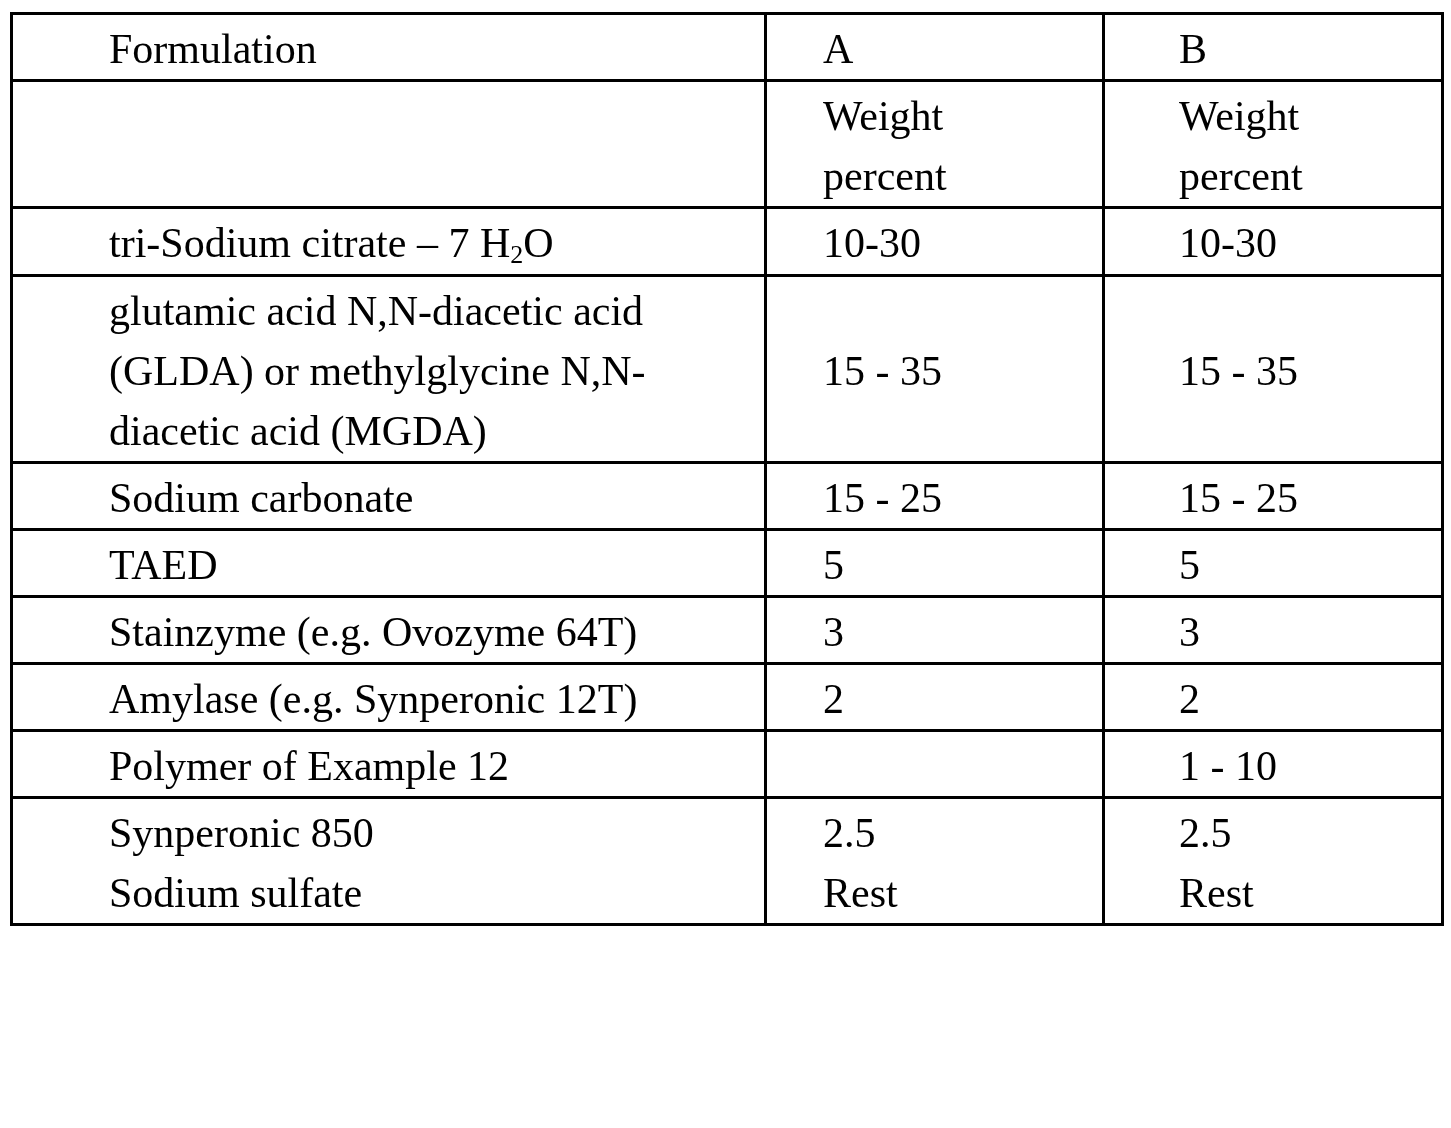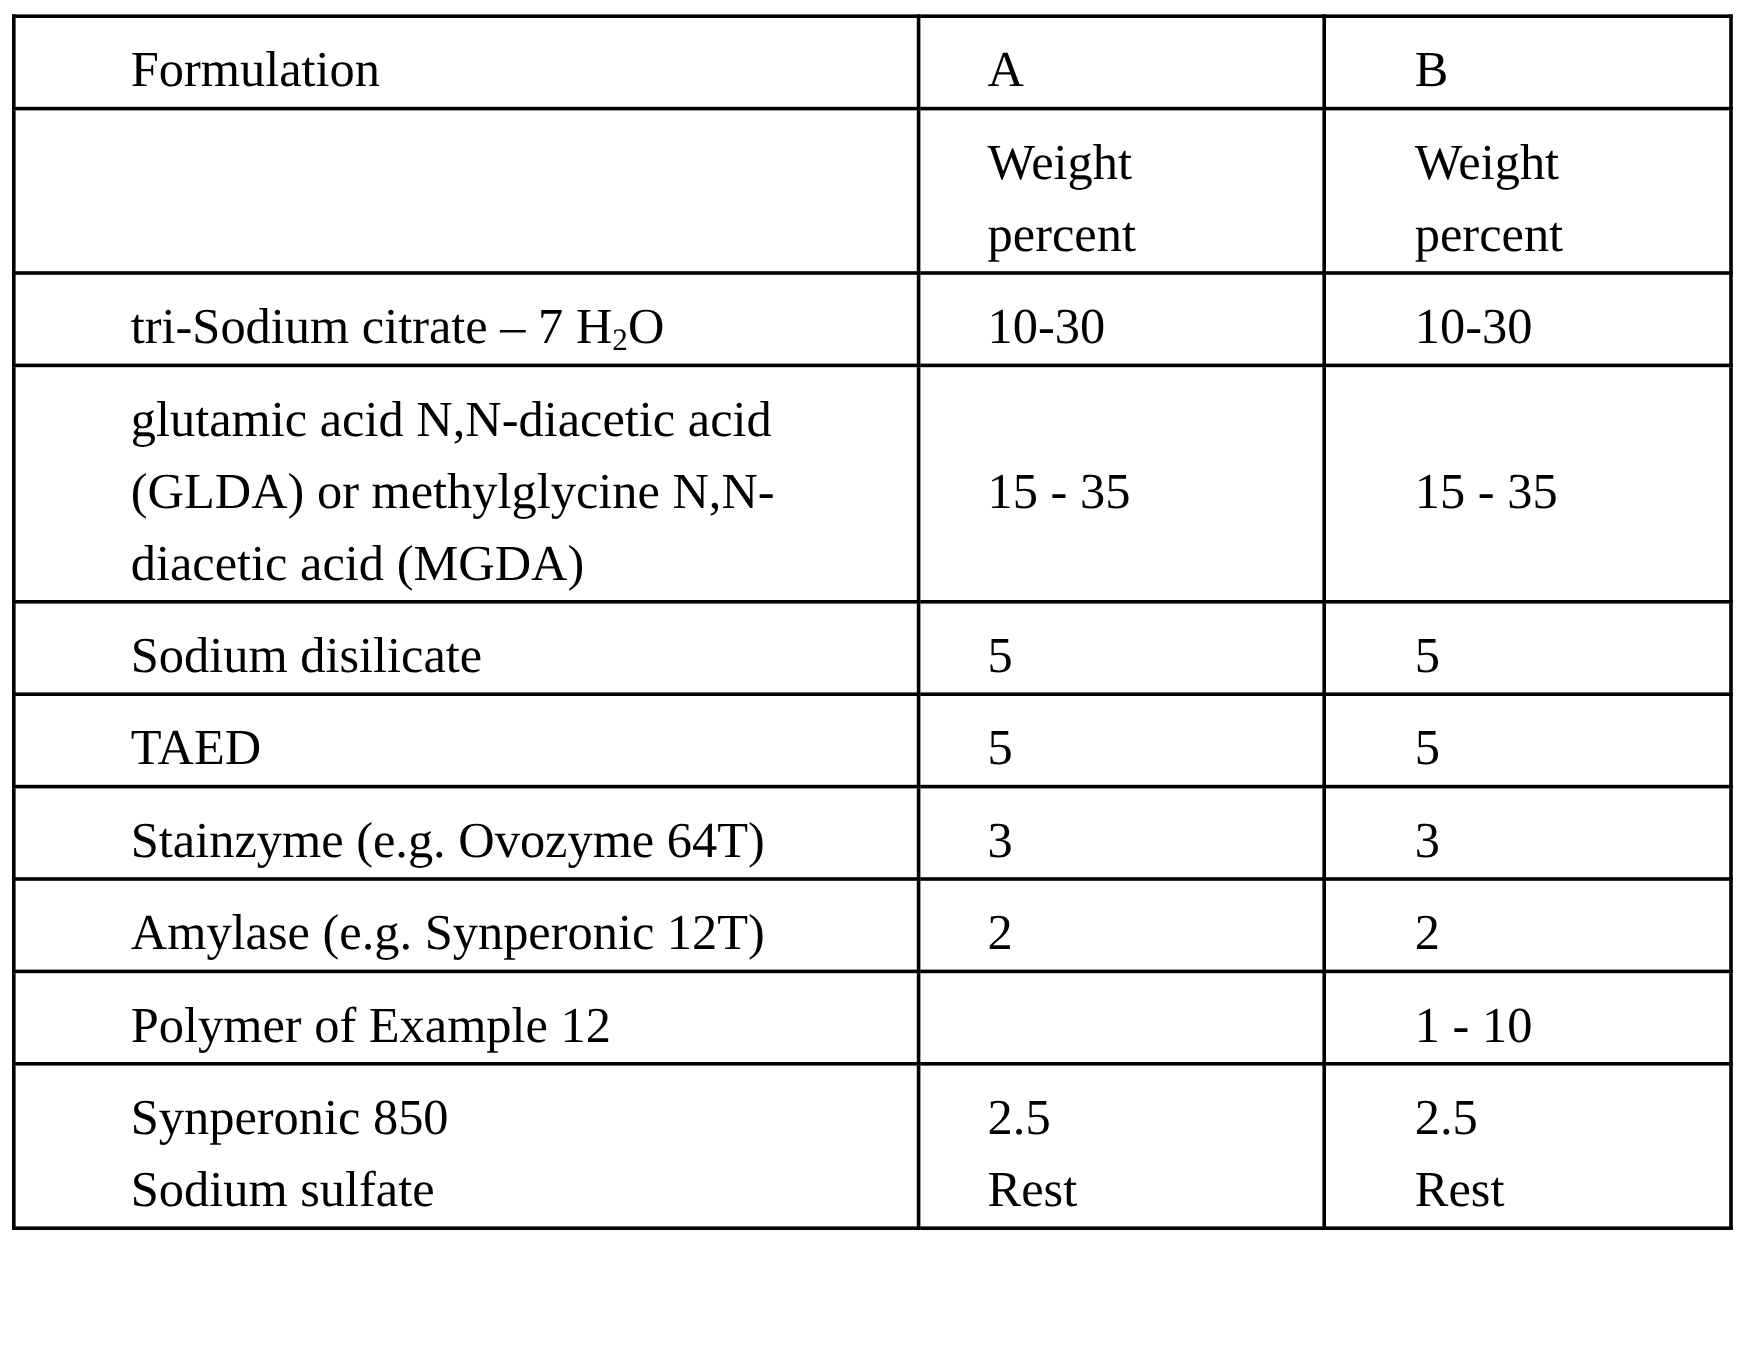--- a/index.html
+++ b/index.html
@@ -16,21 +16,21 @@
     }
     .table td {
       border: 3px solid #000;
       vertical-align: top;
       padding: 0;
       line-height: 60px;
     }
     .c0 { width: 754px; }
     .c1 { width: 338px; }
     .c2 { width: 339px; }
-    .cell { display: block; padding-top: 14px; }
+    .cell { display: block; padding-top: 4px; }
     .col0 .cell { padding-left: 96px; }
     .col1 .cell { padding-left: 56px; }
     .col2 .cell { padding-left: 74px; }
     .line { display: block; white-space: nowrap; }
     sub { font-size: 26px; vertical-align: -6px; line-height: 0; }
   </style>
 </head>
 <body>
 
 <table class="table">
@@ -94,27 +94,27 @@
     <td class="col1" style="vertical-align:middle">
       <span class="cell">15 - 35</span>
     </td>
     <td class="col2" style="vertical-align:middle">
       <span class="cell">15 - 35</span>
     </td>
   </tr>
 
   <tr style="height:61px">
     <td class="col0">
-          <span class="cell">Sodium disilicate</span>
+          <span class="cell">Sodium carbonate</span>
         </td>
     <td class="col1">
-          <span class="cell">5</span>
+          <span class="cell">15 - 25</span>
         </td>
     <td class="col2">
-          <span class="cell">5</span>
+          <span class="cell">15 - 25</span>
         </td>
   </tr>
   <tr style="height:61px">
     <td class="col0">
           <span class="cell">TAED</span>
         </td>
     <td class="col1">
           <span class="cell">5</span>
         </td>
     <td class="col2">

